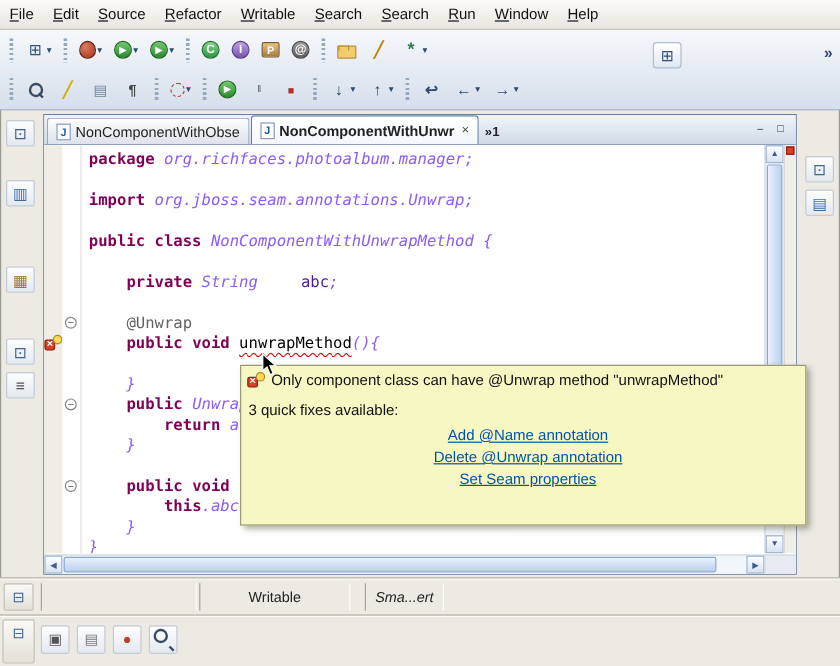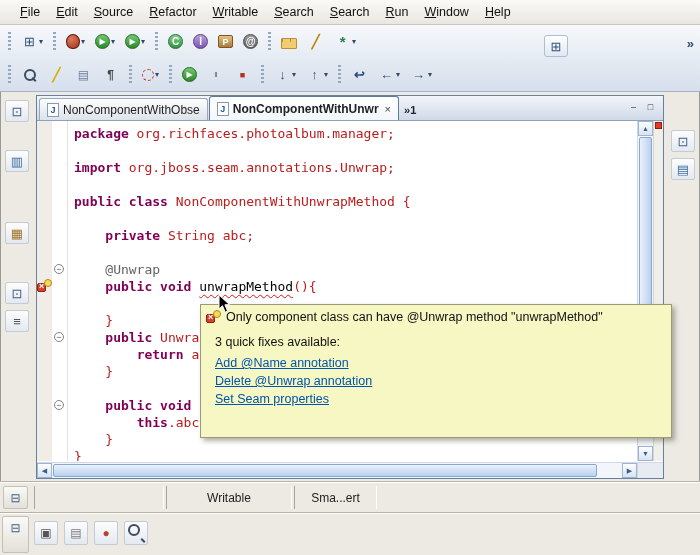--- a/index.html
+++ b/index.html
@@ -7,21 +7,21 @@
   body {
     position: relative; overflow: hidden;
     font-family: "Liberation Sans", sans-serif;
     background: #eceae3;
     box-shadow: inset 0 0 0 1px #9a9a94;
   }
 
   
   .menu-bar { position:absolute; left:0; top:0; width:700px; height:25px;
     background: linear-gradient(#fbfaf7,#e9e6df);
-    border-bottom:1px solid #c9c5bb; padding-left:12px; display:flex; align-items:center; }
+    border-bottom:1px solid #c9c5bb; padding-left:0; display:flex; align-items:center; }
   .menu-item { display:inline-block; padding:3px 8px; font-size:12.5px; color:#111; cursor:default; }
   .menu-item::first-letter { text-decoration: underline; }
 
   
   .toolbar-area { position:absolute; left:0; top:25px; width:700px; height:67px;
     background: linear-gradient(#f6f8fb,#d6dfec);
     border-bottom:1px solid #a6b4c7; }
   .tb-row { height:33px; display:flex; align-items:center; padding-left:3px; }
   .tb-grip { width:3px; height:20px; margin:0 5px;
     background: repeating-linear-gradient(#93a7bf 0 2px, transparent 2px 4px); }
@@ -99,23 +99,23 @@
   .fold-ruler  { position:absolute; left:15px; top:0; width:16px; bottom:17px; background:#fff;
     border-right:1px solid #e4e2da; }
   .fold-marker { position:absolute; left:2px; width:10px; height:10px; border:1px solid #848484;
     border-radius:50%; background:#fff; color:#555; font-size:9px; line-height:8px;
     text-align:center; }
   .code-view { position:absolute; left:32px; top:0; right:27px; bottom:17px; overflow:hidden;
     padding:4px 0 0 5px; }
   .code-line { height:17px; font-family:"DejaVu Sans Mono", monospace; font-size:13px;
     line-height:17px; white-space:pre; }
   .tok-kw    { color:#7f0055; font-weight:bold; }
-  .tok-plain { color:#b91c1c; }
+  .tok-plain { color:#8b5cf6;font-style:italic; }
   .tok-ann   { color:#646464; }
-  .tok-field { color:#b91c1c; }
+  .tok-field { color:#4c1d95;margin-left:28px; }
   .tok-err   { color:#000; text-decoration-line:underline; text-decoration-style:wavy;
     text-decoration-color:#e01414; text-decoration-thickness:1px; text-underline-offset:3px; }
 
   
   .qf-icon { position:relative; width:15px; height:15px; display:inline-block; flex:none; }
   .qf-red { position:absolute; left:0; top:4px; width:9px; height:9px; background:#d8402a;
     border:1px solid #8c1f12; border-radius:2px; }
   .qf-red::after { content:"×"; position:absolute; left:1px; top:-3px; color:#fff; font-size:9px; font-weight:bold; }
   .qf-bulb { position:absolute; right:0; top:0; width:8px; height:8px; background:#ffd951;
     border:1px solid #a9882f; border-radius:50%; }
@@ -143,39 +143,39 @@
   .hthumb { position:absolute; top:1px; left:16px; right:40px; height:13px;
     background:linear-gradient(#eaf1fc,#b9d1ef); border:1px solid #89a8d0; border-radius:2px; }
   .sb-corner { position:absolute; right:0; bottom:0; width:26px; height:16px;
     background:#e8ecf2; border-top:1px solid #cfd8e4; border-left:1px solid #cfd8e4; }
 
   
   .popup { position:absolute; left:200px; top:304px; width:472px; height:134px;
     background:#f7f7c3; border:1px solid #9a9a77;
     box-shadow:3px 3px 5px rgba(80,80,60,.45); z-index:40; font-size:12.5px; color:#111; }
   .popup-title-row { display:flex; align-items:flex-start; gap:5px; padding:5px 6px 0 5px; }
-  .popup-subtitle { padding:7px 6px 0 14px; }
-  .qf-list { padding:3px 6px 0 14px; display:flex; flex-direction:column; }
+  .popup-subtitle { padding:7px 6px 0 6px; }
+  .qf-list { padding:3px 6px 0 14px; display:flex; flex-direction:column;align-items:center; }
   .qf-link { color:#0055aa; text-decoration:underline; margin-top:4px; width:fit-content; cursor:pointer; }
   .popup-footer { position:absolute; left:0; right:0; bottom:0; height:22px;
     border-top:1px solid #d9d98f; text-align:right; padding:4px 8px 0 0;
     font-size:11.5px; color:#7c7c5a; }
 
   
   .status-bar { position:absolute; left:0; top:481px; width:700px; height:31px;
     background:#eceae3; border-top:1px solid #b7b3a8; box-shadow: inset 0 1px 0 #fff; }
   .status-corner-ic { position:absolute; left:3px; top:4px; width:25px; height:23px;
     border:1px solid #c3c0b6; border-radius:2px; background:linear-gradient(#fbfaf7,#e3e0d8);
     display:flex; align-items:center; justify-content:center; font-size:12px; color:#44618a; }
   .status-field { position:absolute; top:4px; height:23px; font-size:12px; color:#222;
     display:flex; align-items:center; justify-content:center;
     border-left:1px solid #a9a598; border-right:1px solid #fdfdfa; }
   .sf-0 { left:34px;  width:130px; }
   .sf-1 { left:166px; width:126px; }
-  .sf-2 { left:294px; width:83px;  }
+  .sf-2 { left:304px; width:66px;font-style:italic;  }
 
   
   .bottom-bar { position:absolute; left:0; top:512px; width:700px; height:43px;
     background:#eceae3; border-top:1px solid #b7b3a8; box-shadow: inset 0 1px 0 #fff; }
   .bb-corner { position:absolute; left:2px; top:3px; width:27px; height:37px;
     border:1px solid #c3c0b6; border-radius:2px; display:flex; align-items:flex-start;
     justify-content:center; padding-top:4px; font-size:12px; color:#44618a;
     background:linear-gradient(#fbfaf7,#e3e0d8); }
   .bb-icons { position:absolute; left:34px; top:8px; display:flex; gap:6px; }
   .bb-ic { width:24px; height:24px; border:1px solid #c3cbd6; border-radius:2px;

